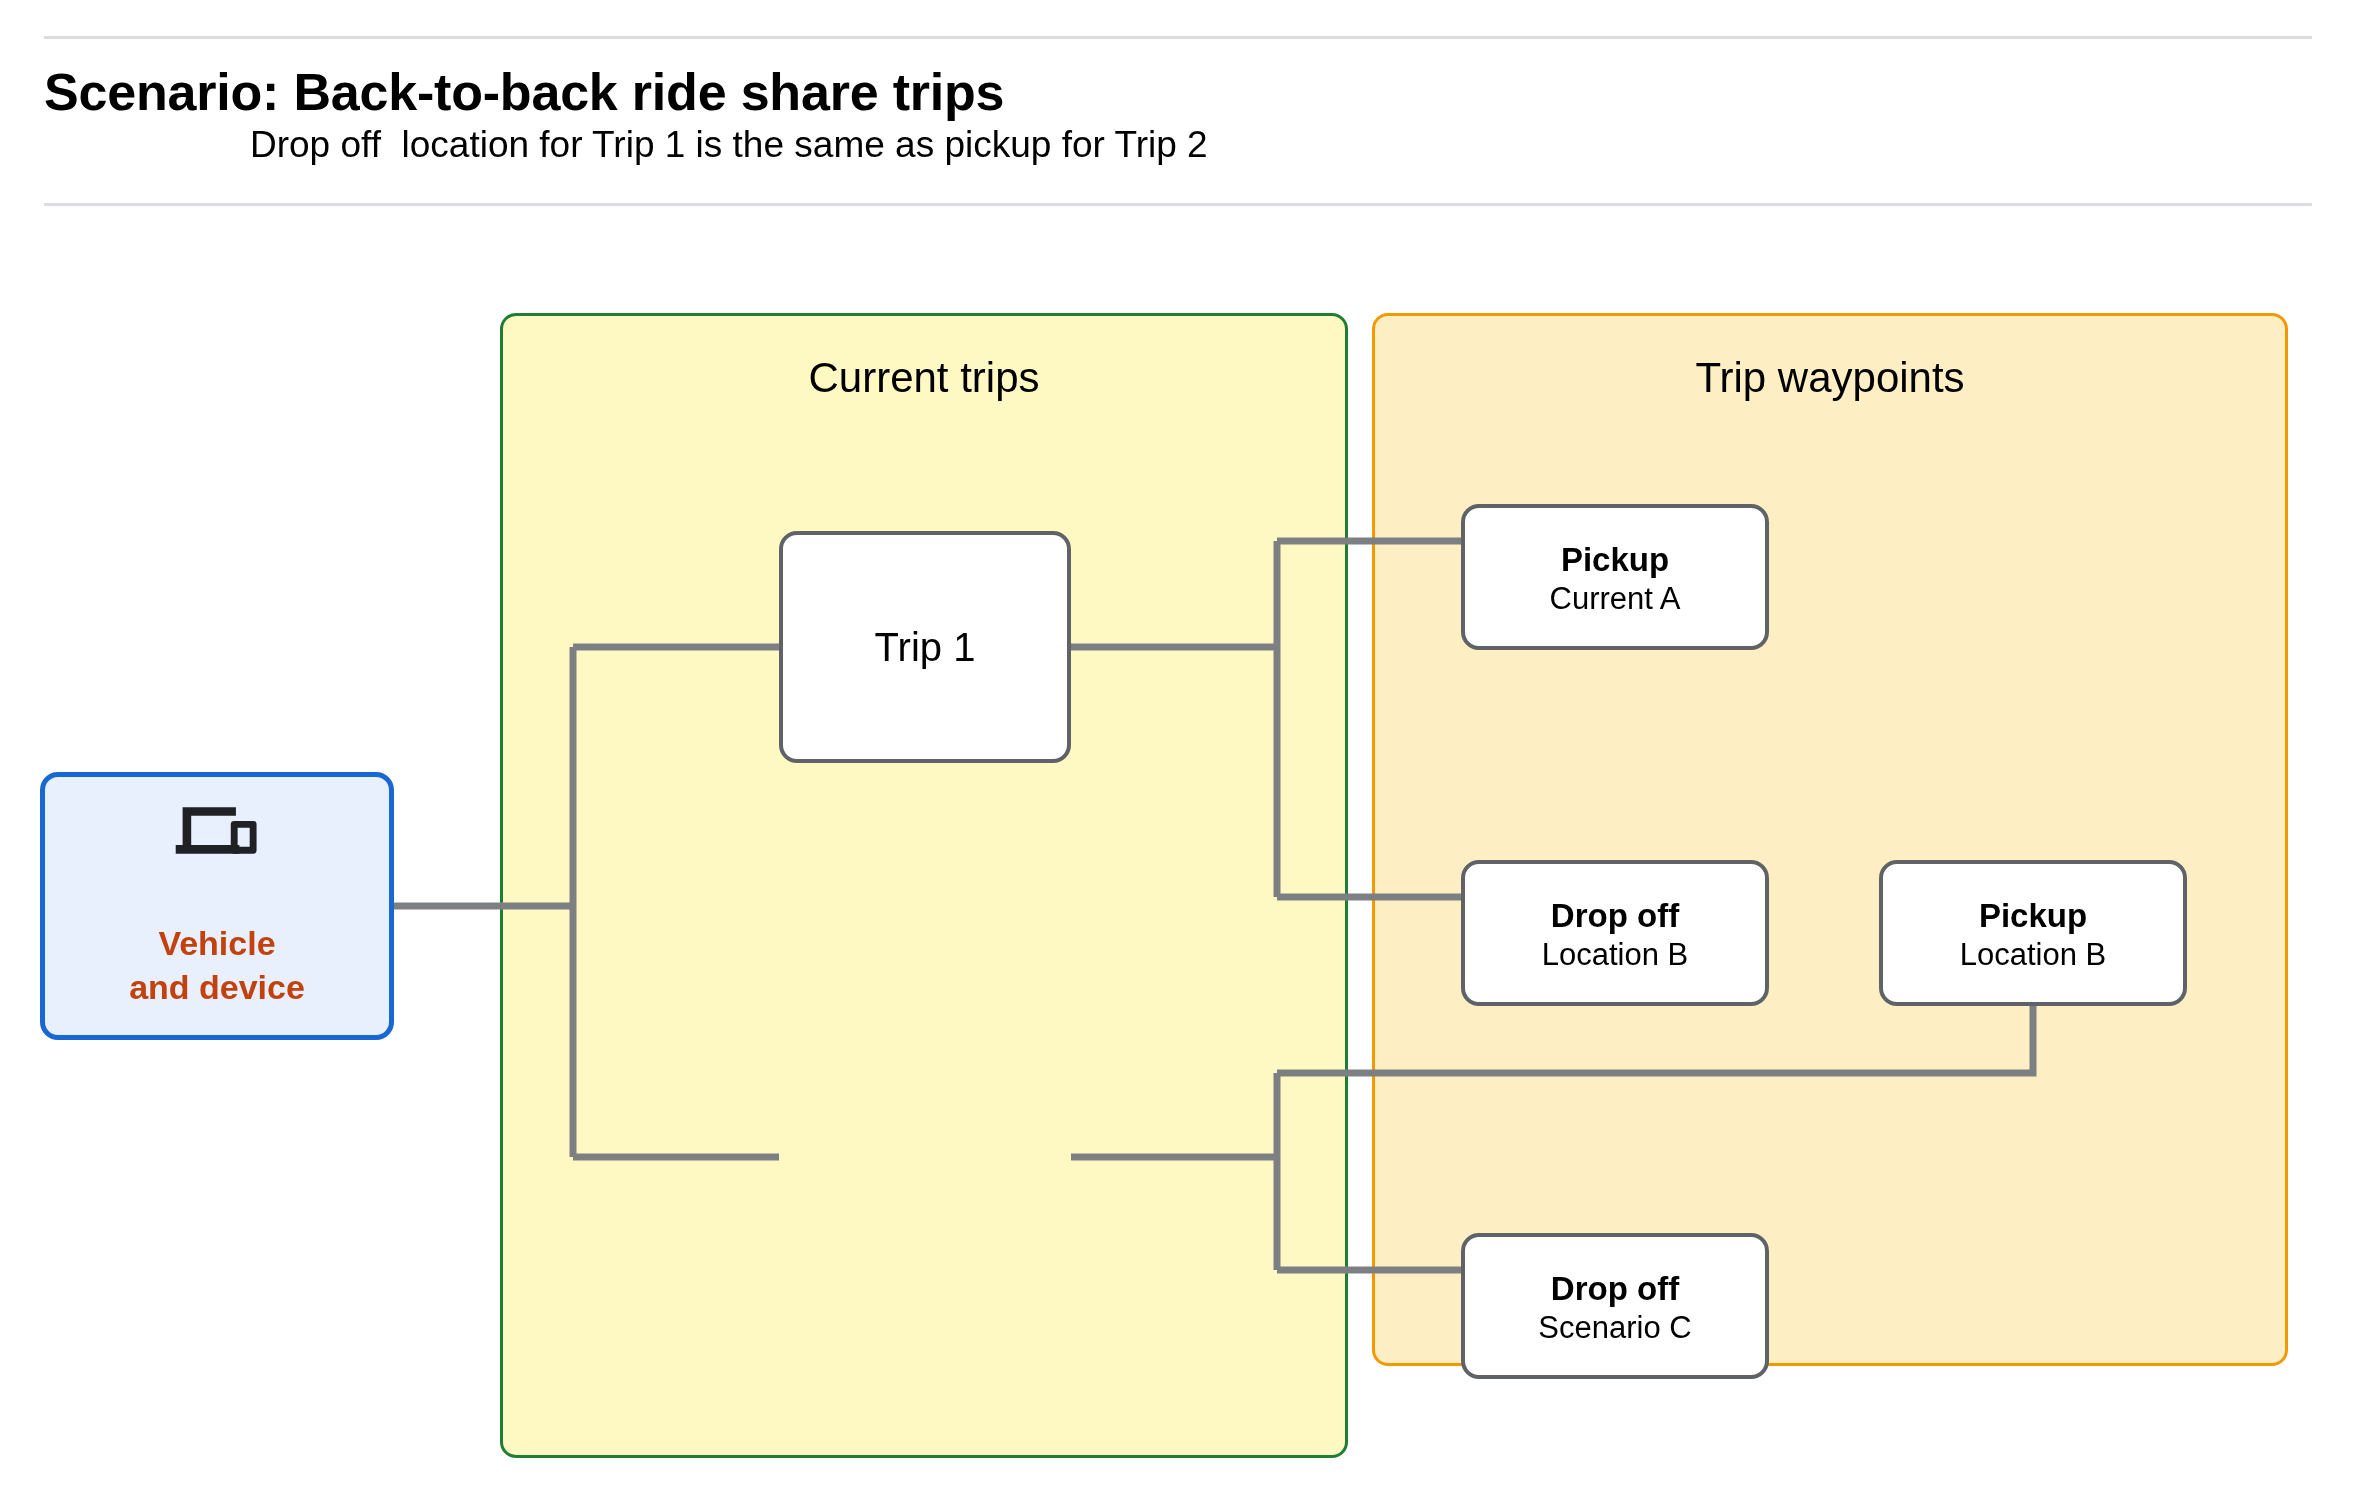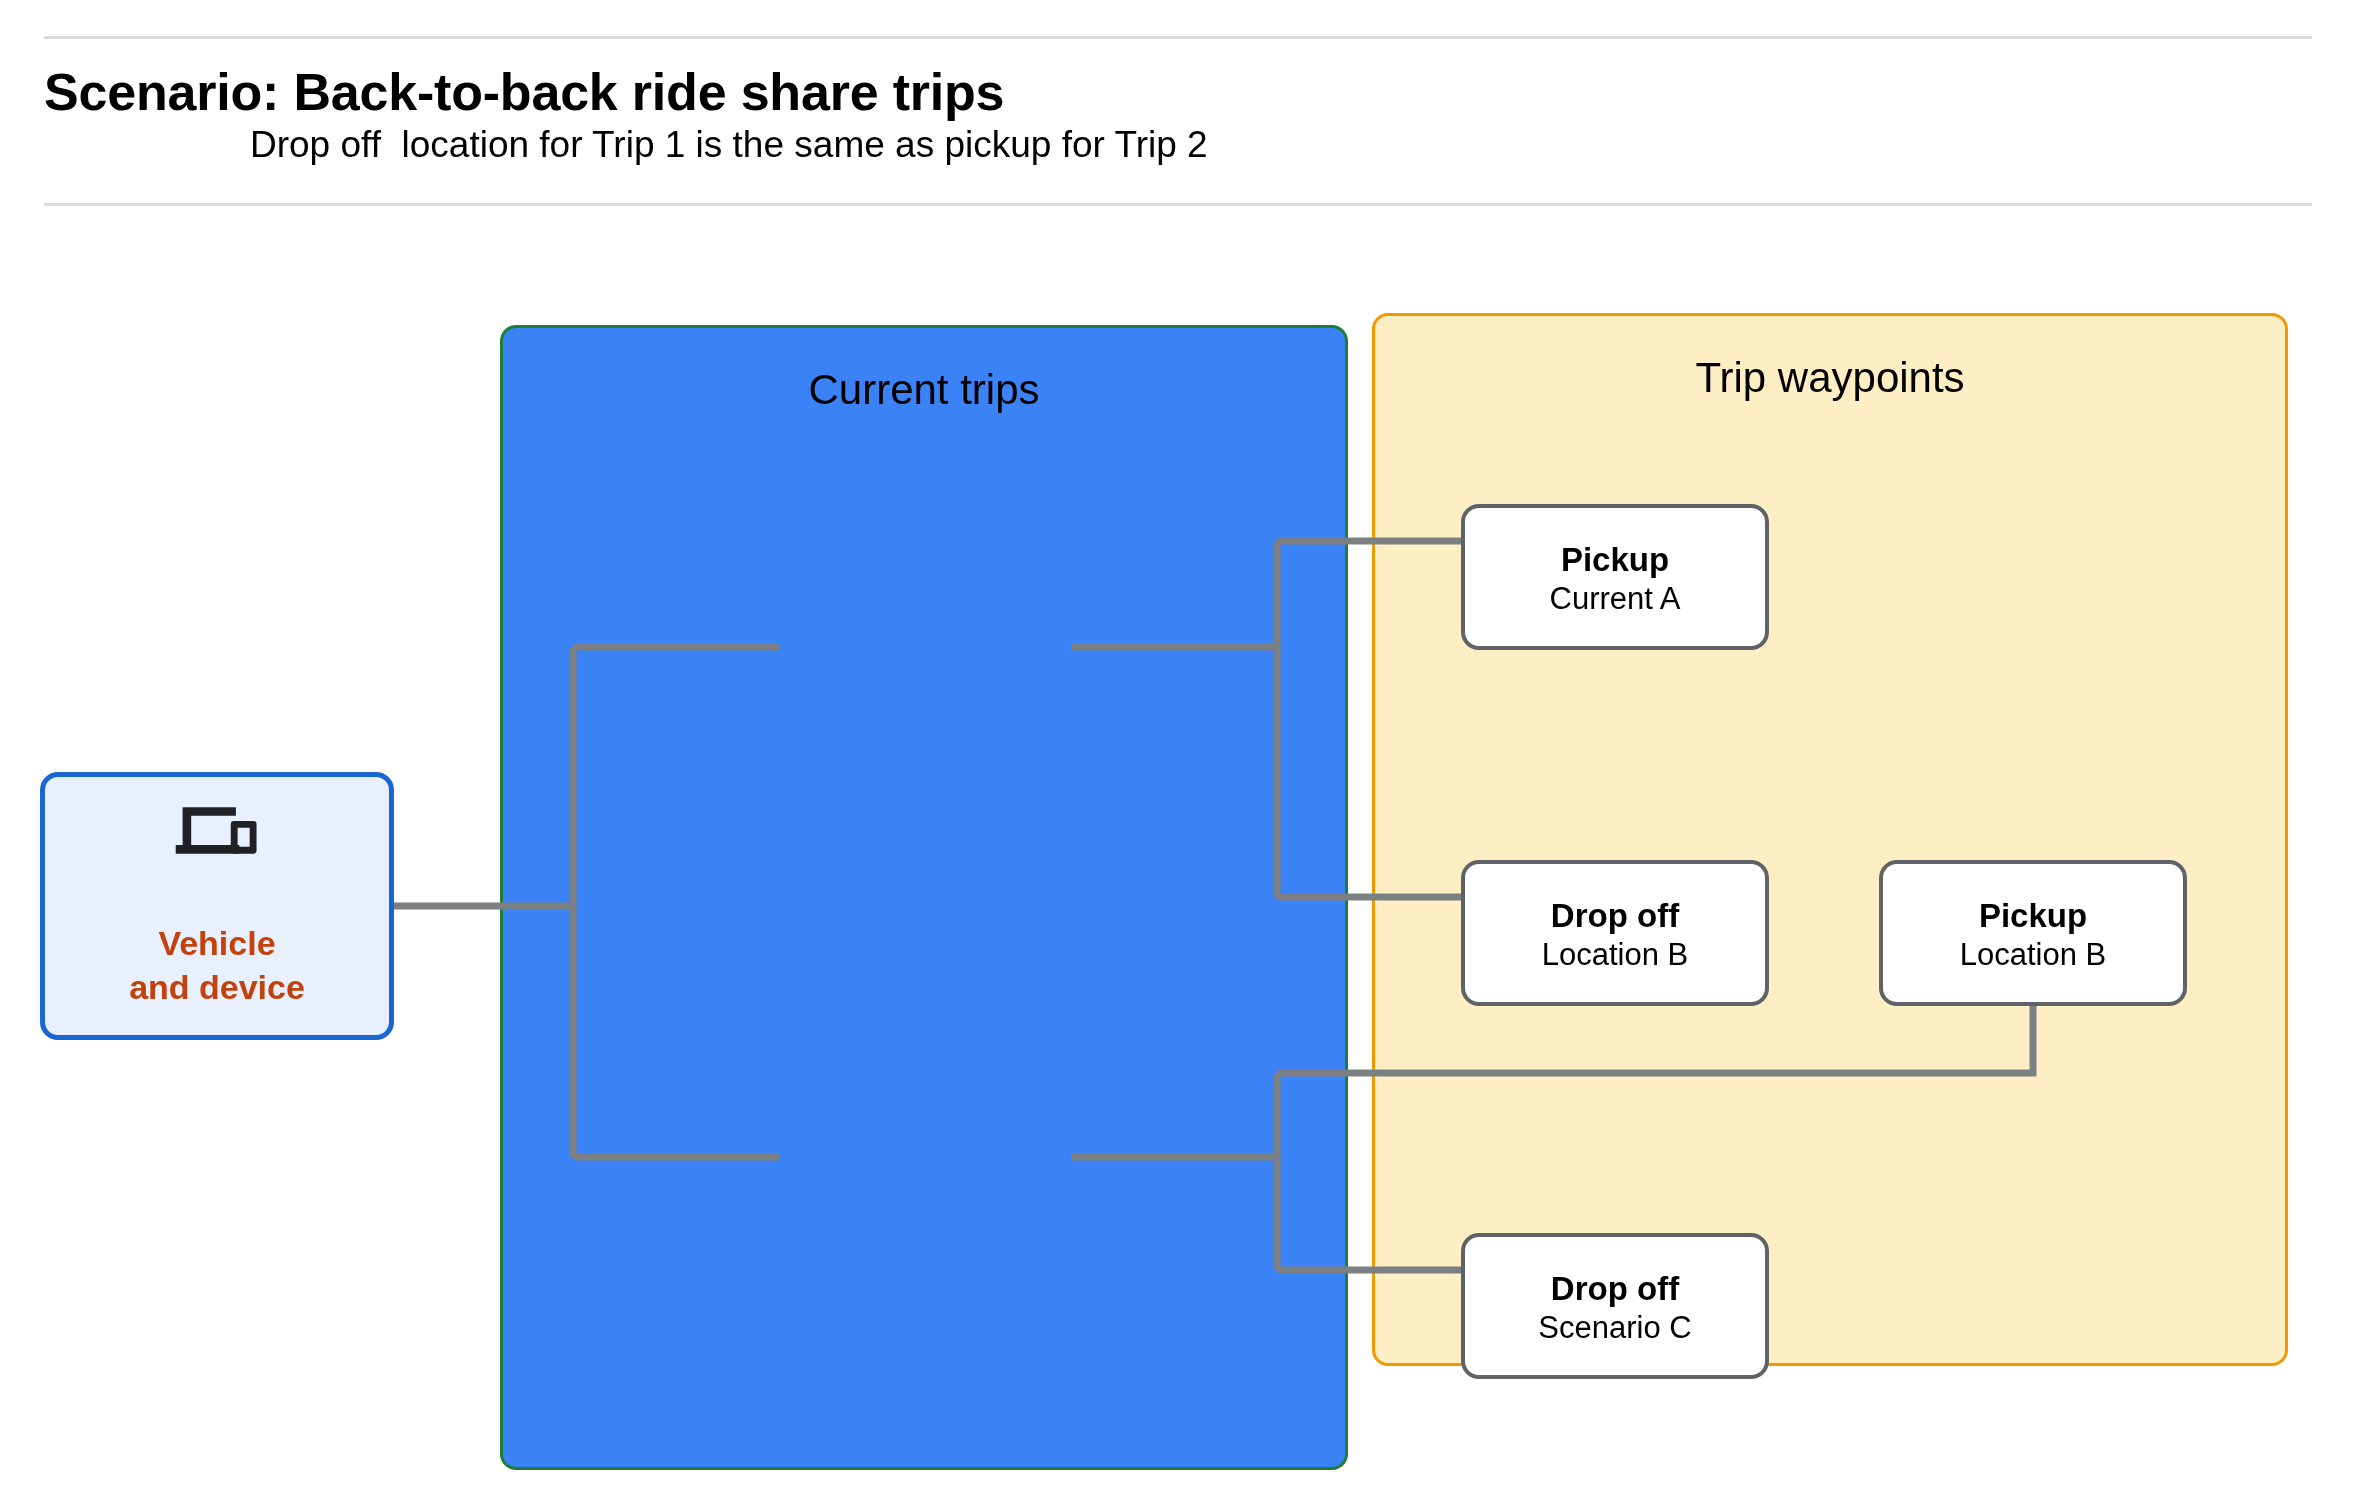--- a/index.html
+++ b/index.html
@@ -51,24 +51,24 @@
   }
 
   
   .panel {
     position: absolute;
     border-radius: 16px;
     box-sizing: border-box;
   }
   .panel-green {
     left: 500px;
-    top: 325px;
+    top: 313px;
     width: 848px;
     height: 1145px;
-    background: #3b82f6;
+    background: #fef9c3;
     border: 3px solid #1e7e34;
   }
   .panel-orange {
     left: 1372px;
     top: 313px;
     width: 916px;
     height: 1053px;
     background: #fdeec3;
     border: 3px solid #f29900;
   }
@@ -210,20 +210,23 @@
   <div class="node-vehicle">
     <svg class="vehicle-icon" viewBox="0 0 100 72" fill="#202124">
       <path d="M10 6 h62 v10 h-52 v34 h56 v10 h-74 v-10 h8 v-44 z"></path>
       <path d="M70 22 h22 a4 4 0 0 1 4 4 v30 a4 4 0 0 1 -4 4 h-22 a4 4 0 0 1 -4 -4 v-30 a4 4 0 0 1 4 -4 z
                M74 30 v22 h14 v-22 z"></path>
     </svg>
     <div class="vehicle-label">Vehicle</div>
     <div class="vehicle-label">and device</div>
   </div>
 
+  <div class="node node-trip trip1">
+    <span>Trip 1</span>
+  </div>
 
   <div class="node node-wp wp-a">
     <span class="wp-title">Pickup</span>
     <span class="wp-sub">Current A</span>
   </div>
   <div class="node node-wp wp-b1">
     <span class="wp-title">Drop off</span>
     <span class="wp-sub">Location B</span>
   </div>
   <div class="node node-wp wp-b2">

